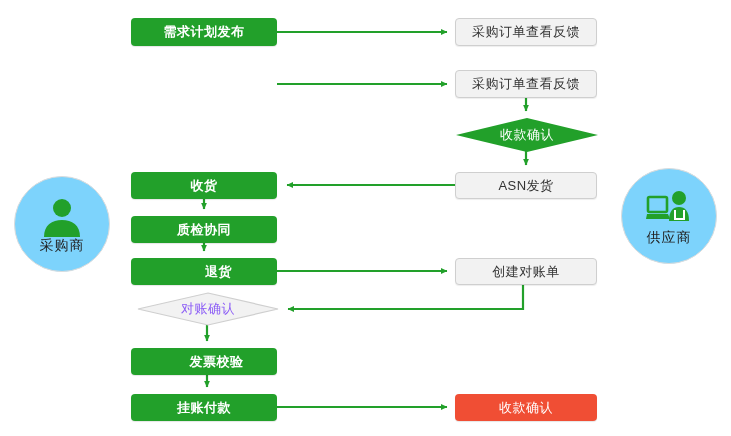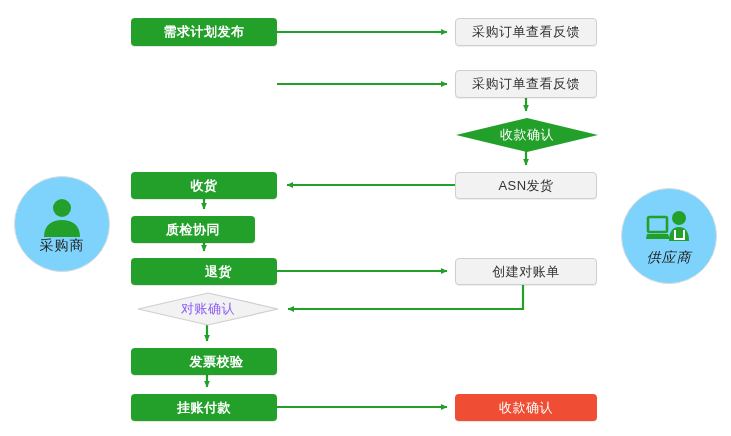--- a/index.html
+++ b/index.html
@@ -153,37 +153,37 @@
   </svg>
 
   <div class="actor" style="left:14px; top:176px;">
     <svg class="ico" viewBox="0 0 46 40" xmlns="http://www.w3.org/2000/svg">
       <circle cx="23" cy="11" r="9" fill="#22a02a"></circle>
       <path d="M5,40 C5,28 13,23 23,23 C33,23 41,28 41,40 Z" fill="#22a02a"></path>
     </svg>
     <span class="aname">采购商</span>
   </div>
 
-  <div class="actor" style="left:621px; top:188px;font-style:italic;">
+  <div class="actor" style="left:621px; top:168px;">
     <svg class="ico" viewBox="0 0 46 40" xmlns="http://www.w3.org/2000/svg">
       <rect x="2" y="8" width="19" height="15" rx="1.5" fill="none" stroke="#22a02a" stroke-width="2.6"></rect>
       <path d="M1,25 L22,25 L24,30 L0,30 Z" fill="#22a02a"></path>
       <circle cx="33" cy="9" r="7" fill="#22a02a"></circle>
       <path d="M23,32 C23,22 27,18 33,18 C39,18 43,22 43,32 Z" fill="#22a02a"></path>
       <path d="M29,21 L29,30 L38,30 L38,21" fill="none" stroke="#ffffff" stroke-width="2"></path>
     </svg>
     <span class="aname">供应商</span>
   </div>
 
   <div class="node green" style="left:131px; top:18px;  width:146px; height:28px;">需求计划发布</div>
 
 
   <div class="node green" style="left:131px; top:172px; width:146px; height:27px;">收货</div>
 
-  <div class="node green" style="left:131px; top:216px; width:124px; height:27px;">质检协同</div>
+  <div class="node green" style="left:131px; top:216px; width:146px; height:27px;">质检协同</div>
 
   <div class="node green" style="left:131px; top:258px; width:146px; height:27px;padding-left:29px;">退货</div>
 
   <div class="node green" style="left:131px; top:348px; width:146px; height:27px;padding-left:25px;">发票校验</div>
 
   <div class="node green" style="left:131px; top:394px; width:146px; height:27px;">挂账付款</div>
 
   <div class="diamond gray" style="left:137px; top:292px; width:142px; height:34px;">
     <svg viewBox="0 0 142 34" width="142" height="34" xmlns="http://www.w3.org/2000/svg">
       <polygon points="71,1 141,17 71,33 1,17" fill="#f2f2f2" stroke="#cfcfcf" stroke-width="1.2"></polygon>

